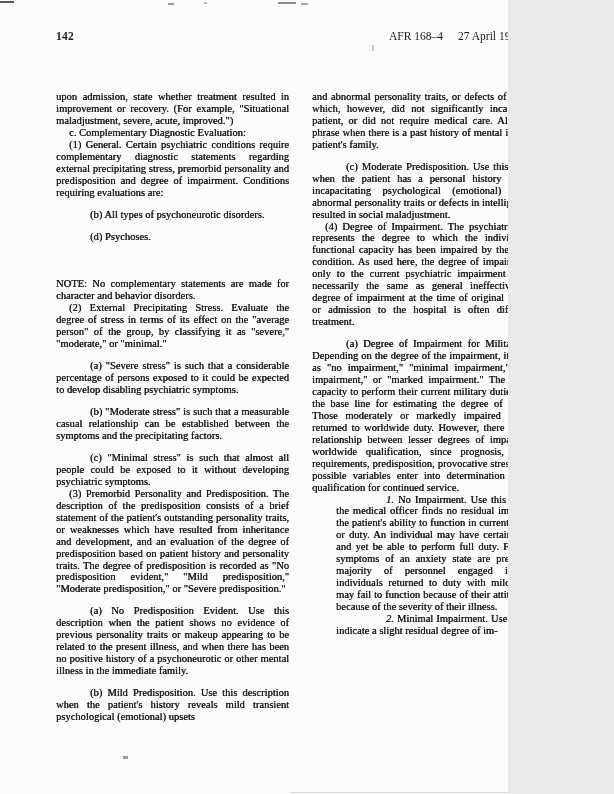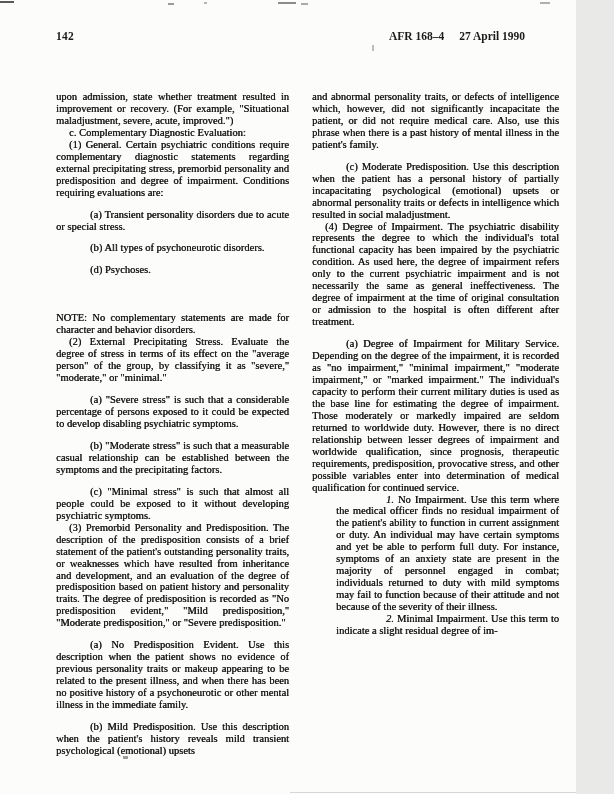--- a/index.html
+++ b/index.html
@@ -3,39 +3,39 @@
 <meta charset="utf-8">
 <style>
   html, body {
     margin: 0; padding: 0;
     width: 614px; height: 794px;
     background: #e9e9e7;
     font-family: "Liberation Serif", serif;
   }
   .page {
     position: relative;
-    width: 576px; height: 794px;
+    width: 508px; height: 794px;
     background: #fcfcfa;
     overflow: hidden;
     color: #1b1b1b;
   }
   .header-pagenum {
     position: absolute;
     left: 56px; top: 30px;
     font-size: 11.5px;
     font-weight: bold;
     letter-spacing: 0.2px;
   }
   .header-right {
     position: absolute;
     left: 389px; top: 30px;
     display: flex;
     gap: 15px;
     font-size: 11.5px;
-    font-weight: bold;
+    font-weight: normal;
     white-space: nowrap;
   }
   .col {
     position: absolute;
     top: 55px;
     font-size: 10.5px;
     line-height: 11.95px;
     text-align: justify;
     text-justify: inter-word;
     hyphens: auto;
@@ -73,21 +73,20 @@
 
   <div class="header-right">
     <span>AFR 168–4</span>
     <span>27 April 1990</span>
   </div>
 
   <div class="col col-left" id="col-left">
       <p class="para ind-0"><span>upon admission, state whether treatment resulted in improvement or recovery. (For example, "Situational maladjustment, severe, acute, improved.")</span></p>
       <p class="para ind-1"><span>c. Complementary Diagnostic Evaluation:</span></p>
       <p class="para ind-1"><span>(1) General. Certain psychiatric conditions require complementary diagnostic statements regarding external precipitating stress, premorbid personality and predisposition and degree of impairment. Conditions requiring evaluations are:</span></p>
-      <p class="para ind-2"><span>(a) Transient personality disorders due to acute or special stress.</span></p>
       <p class="para ind-2"><span>(b) All types of psychoneurotic disorders.</span></p>
       <p class="para ind-2"><span>(d) Psychoses.</span></p>
       <p class="para ind-0"><span>NOTE: No complementary statements are made for character and behavior disorders.</span></p>
       <p class="para ind-1"><span>(2) External Precipitating Stress. Evaluate the degree of stress in terms of its effect on the "average person" of the group, by classifying it as "severe," "moderate," or "minimal."</span></p>
       <p class="para ind-2"><span>(a) "Severe stress" is such that a considerable percentage of persons exposed to it could be expected to develop disabling psychiatric symptoms.</span></p>
       <p class="para ind-2"><span>(b) "Moderate stress" is such that a measurable casual relationship can be established between the symptoms and the precipitating factors.</span></p>
       <p class="para ind-2"><span>(c) "Minimal stress" is such that almost all people could be exposed to it without developing psychiatric symptoms.</span></p>
       <p class="para ind-1"><span>(3) Premorbid Personality and Predisposition. The description of the predisposition consists of a brief statement of the patient's outstanding personality traits, or weaknesses which have resulted from inheritance and development, and an evaluation of the degree of predisposition based on patient history and personality traits. The degree of predisposition is recorded as "No predisposition evident," "Mild predisposition," "Moderate predisposition," or "Severe predisposition."</span></p>
       <p class="para ind-2"><span>(a) No Predisposition Evident. Use this description when the patient shows no evidence of previous personality traits or makeup appearing to be related to the present illness, and when there has been no positive history of a psychoneurotic or other mental illness in the immediate family.</span></p>
       <p class="para ind-2"><span>(b) Mild Predisposition. Use this description when the patient's history reveals mild transient psychological (emotional) upsets</span></p>

